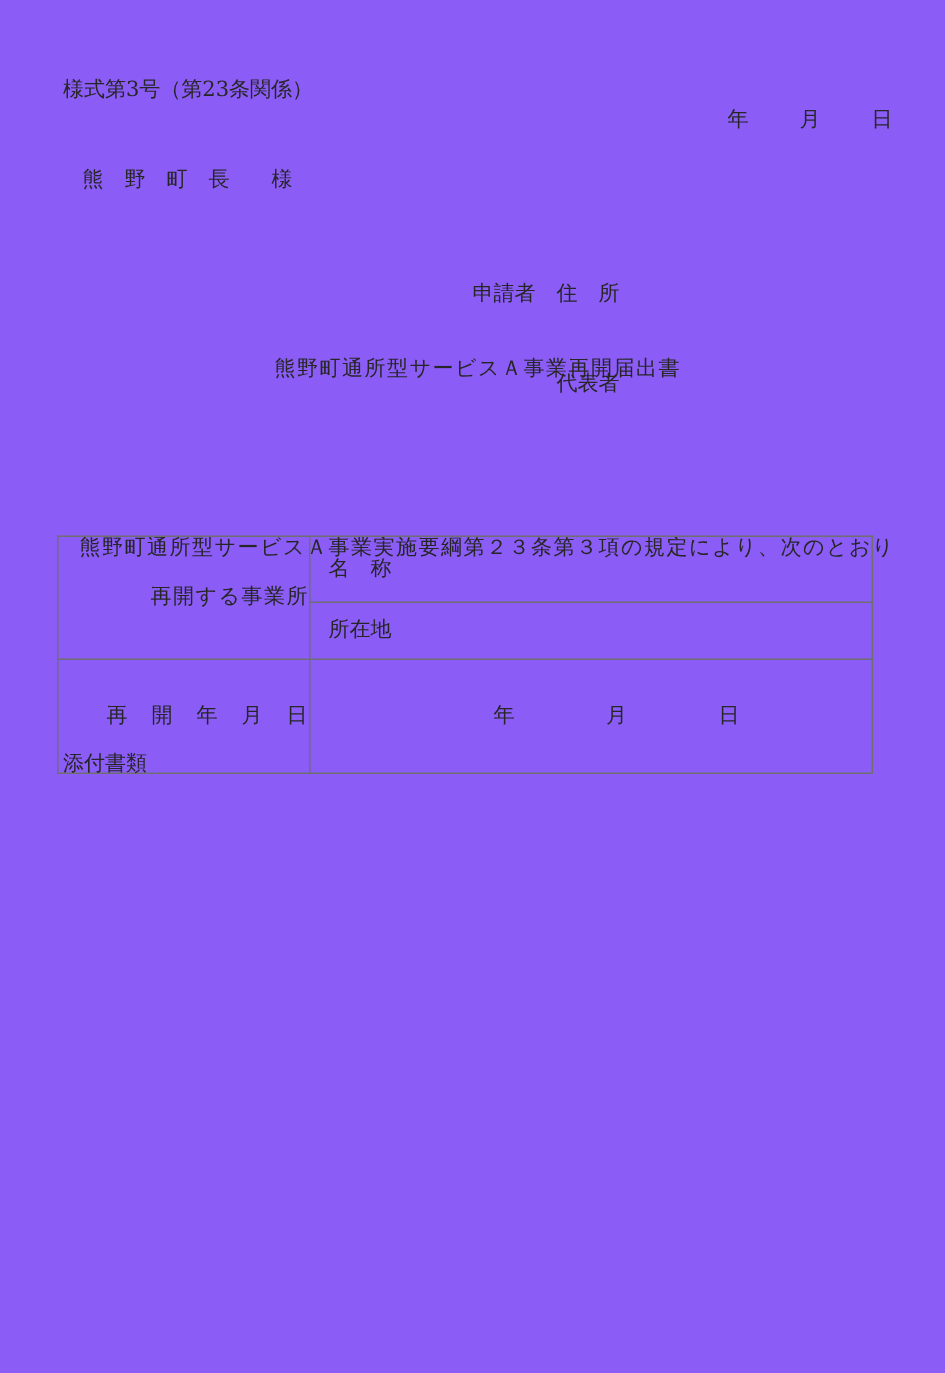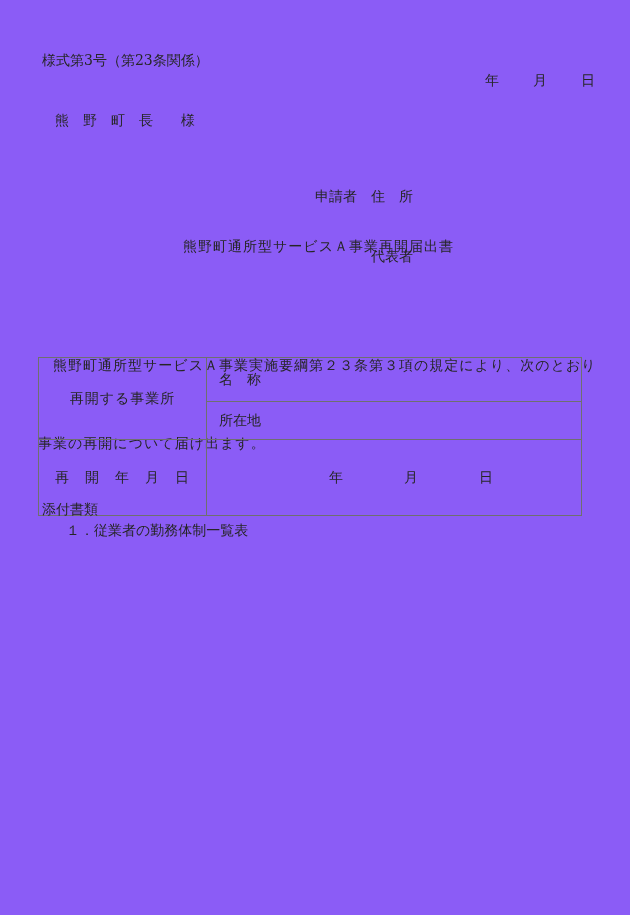--- a/index.html
+++ b/index.html
@@ -38,21 +38,21 @@
     left: 38px; top: 357px;
     border-collapse: collapse;
     table-layout: fixed;
   }
   .reopen-table td {
     border: 1px solid #6f6f6f;
     vertical-align: middle;
     font-size: 14px;
     white-space: pre;
   }
-  .col-label  { width: 168px; text-align: center; letter-spacing: 1px; }
+  .col-label  { width: 168px; text-align: right; letter-spacing: 1px; }
   .col-value  { width: 375px; padding-left: 12px; }
   .row-name   { height: 44px; }
   .row-addr   { height: 38px; }
   .row-date   { height: 39px; }
   .date-units { display: flex; gap: 61px; padding-left: 110px; }
 
   .attachments-heading { left: 42px; top: 502px; text-align: right; }
   .attachment-item     { left: 66px; top: 523px; }
 </style>
 </head>
@@ -72,21 +72,20 @@
 
   <div class="abs applicant">
     <div>申請者　住　所</div>
     <div class="indent">代表者</div>
   </div>
 
   <div class="abs doc-title">熊野町通所型サービスＡ事業再開届出書</div>
 
   <div class="abs body-par">
     <div>　熊野町通所型サービスＡ事業実施要綱第２３条第３項の規定により、次のとおり</div>
-    <div>事業の再開について届け出ます。</div>
   </div>
 
   <table class="reopen-table">
     <tbody>
       <tr>
         <td class="col-label row-name" rowspan="2">再開する事業所</td>
         <td class="col-value row-name">名　称</td>
       </tr>
       <tr>
         <td class="col-value row-addr">所在地</td>
@@ -99,15 +98,14 @@
             <span>月</span>
             <span>日</span>
           </div>
         </td>
       </tr>
     </tbody>
   </table>
 
   <div class="abs attachments-heading">添付書類</div>
 
-  <div class="abs attachment-item">１．従業者の勤務体制一覧表</div>
 
 </div>
 
 </body></html>

